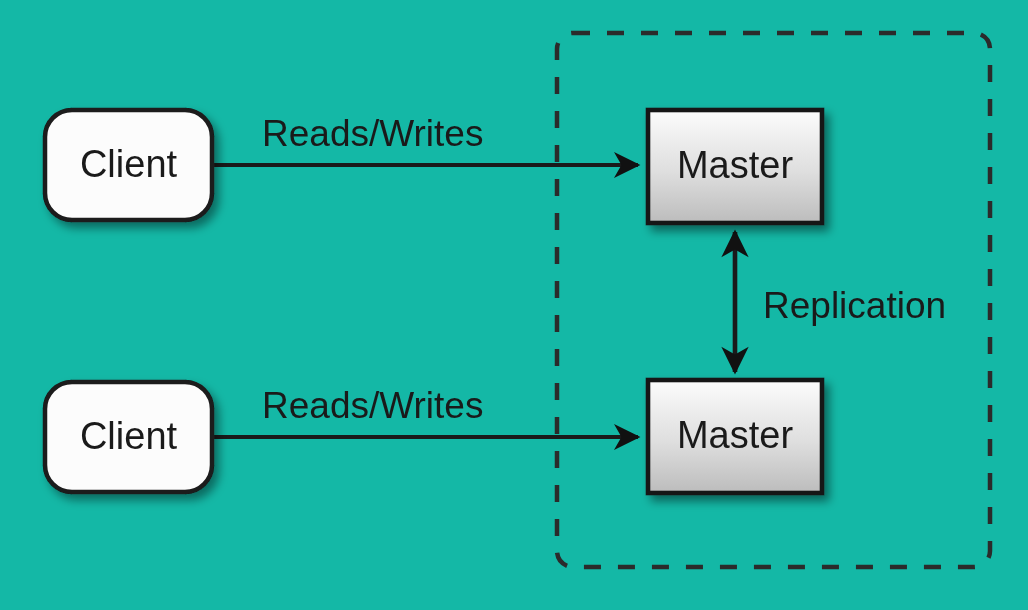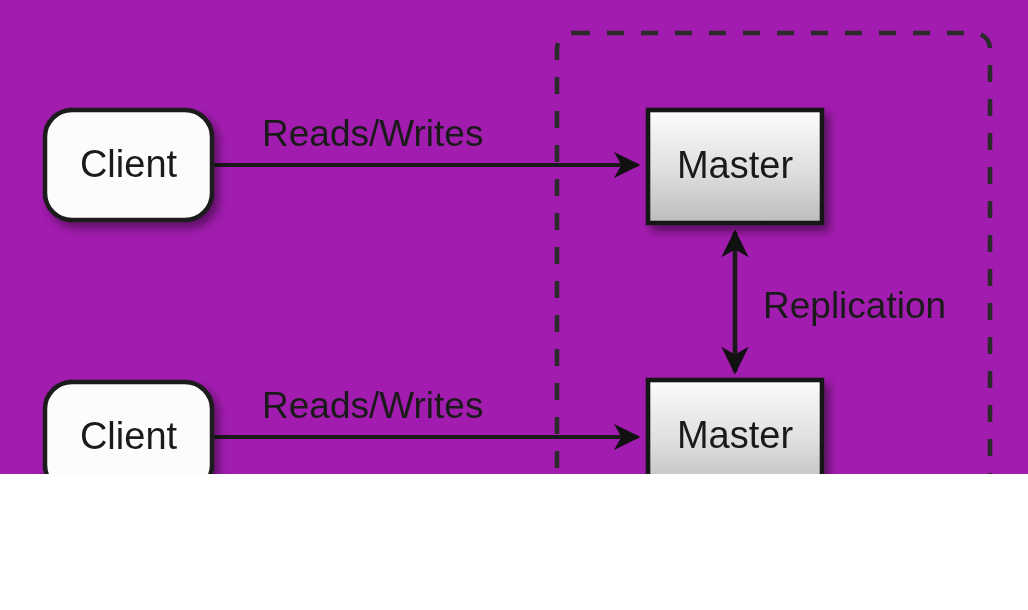--- a/index.html
+++ b/index.html
@@ -6,22 +6,22 @@
     margin: 0;
     padding: 0;
     background: #ffffff;
   }
   body {
     font-family: "Liberation Sans", sans-serif;
   }
   #canvas {
     position: relative;
     width: 1028px;
-    height: 474px;
-    background: #a21caf;
+    height: 610px;
+    background: #14b8a6;
     overflow: hidden;
   }
   #diagram-svg {
     position: absolute;
     left: 0;
     top: 0;
     width: 1028px;
     height: 610px;
     display: block;
   }

